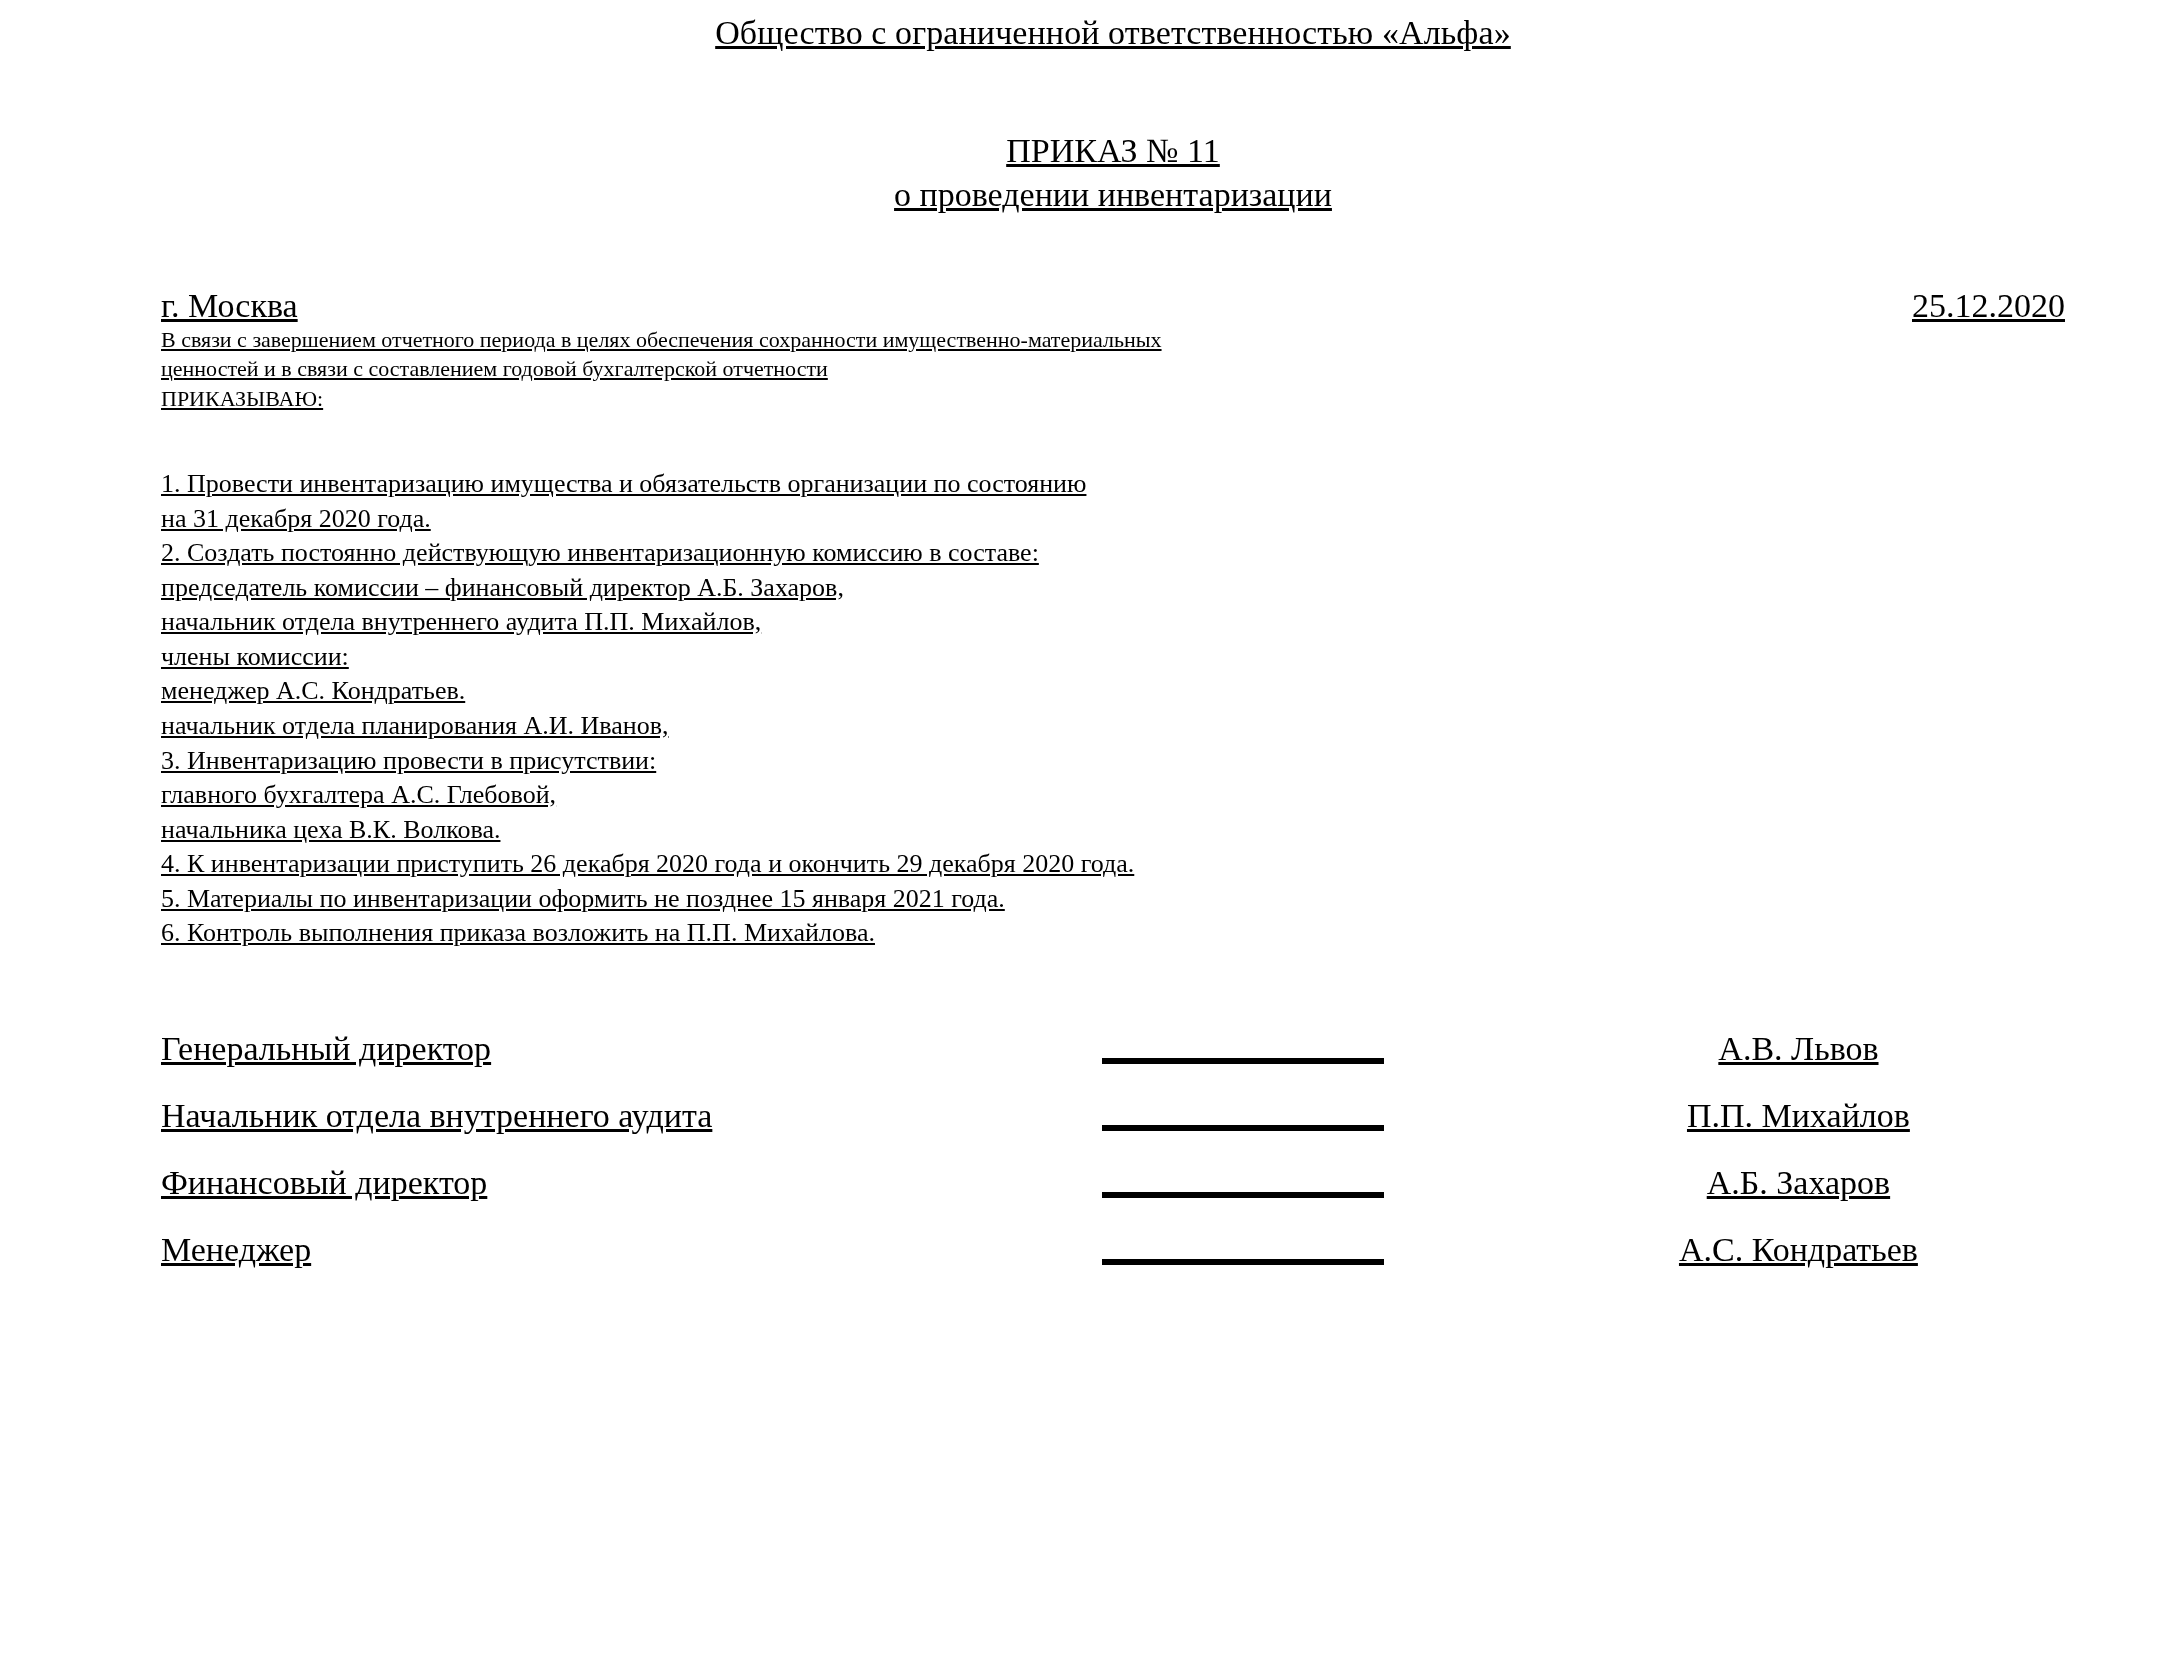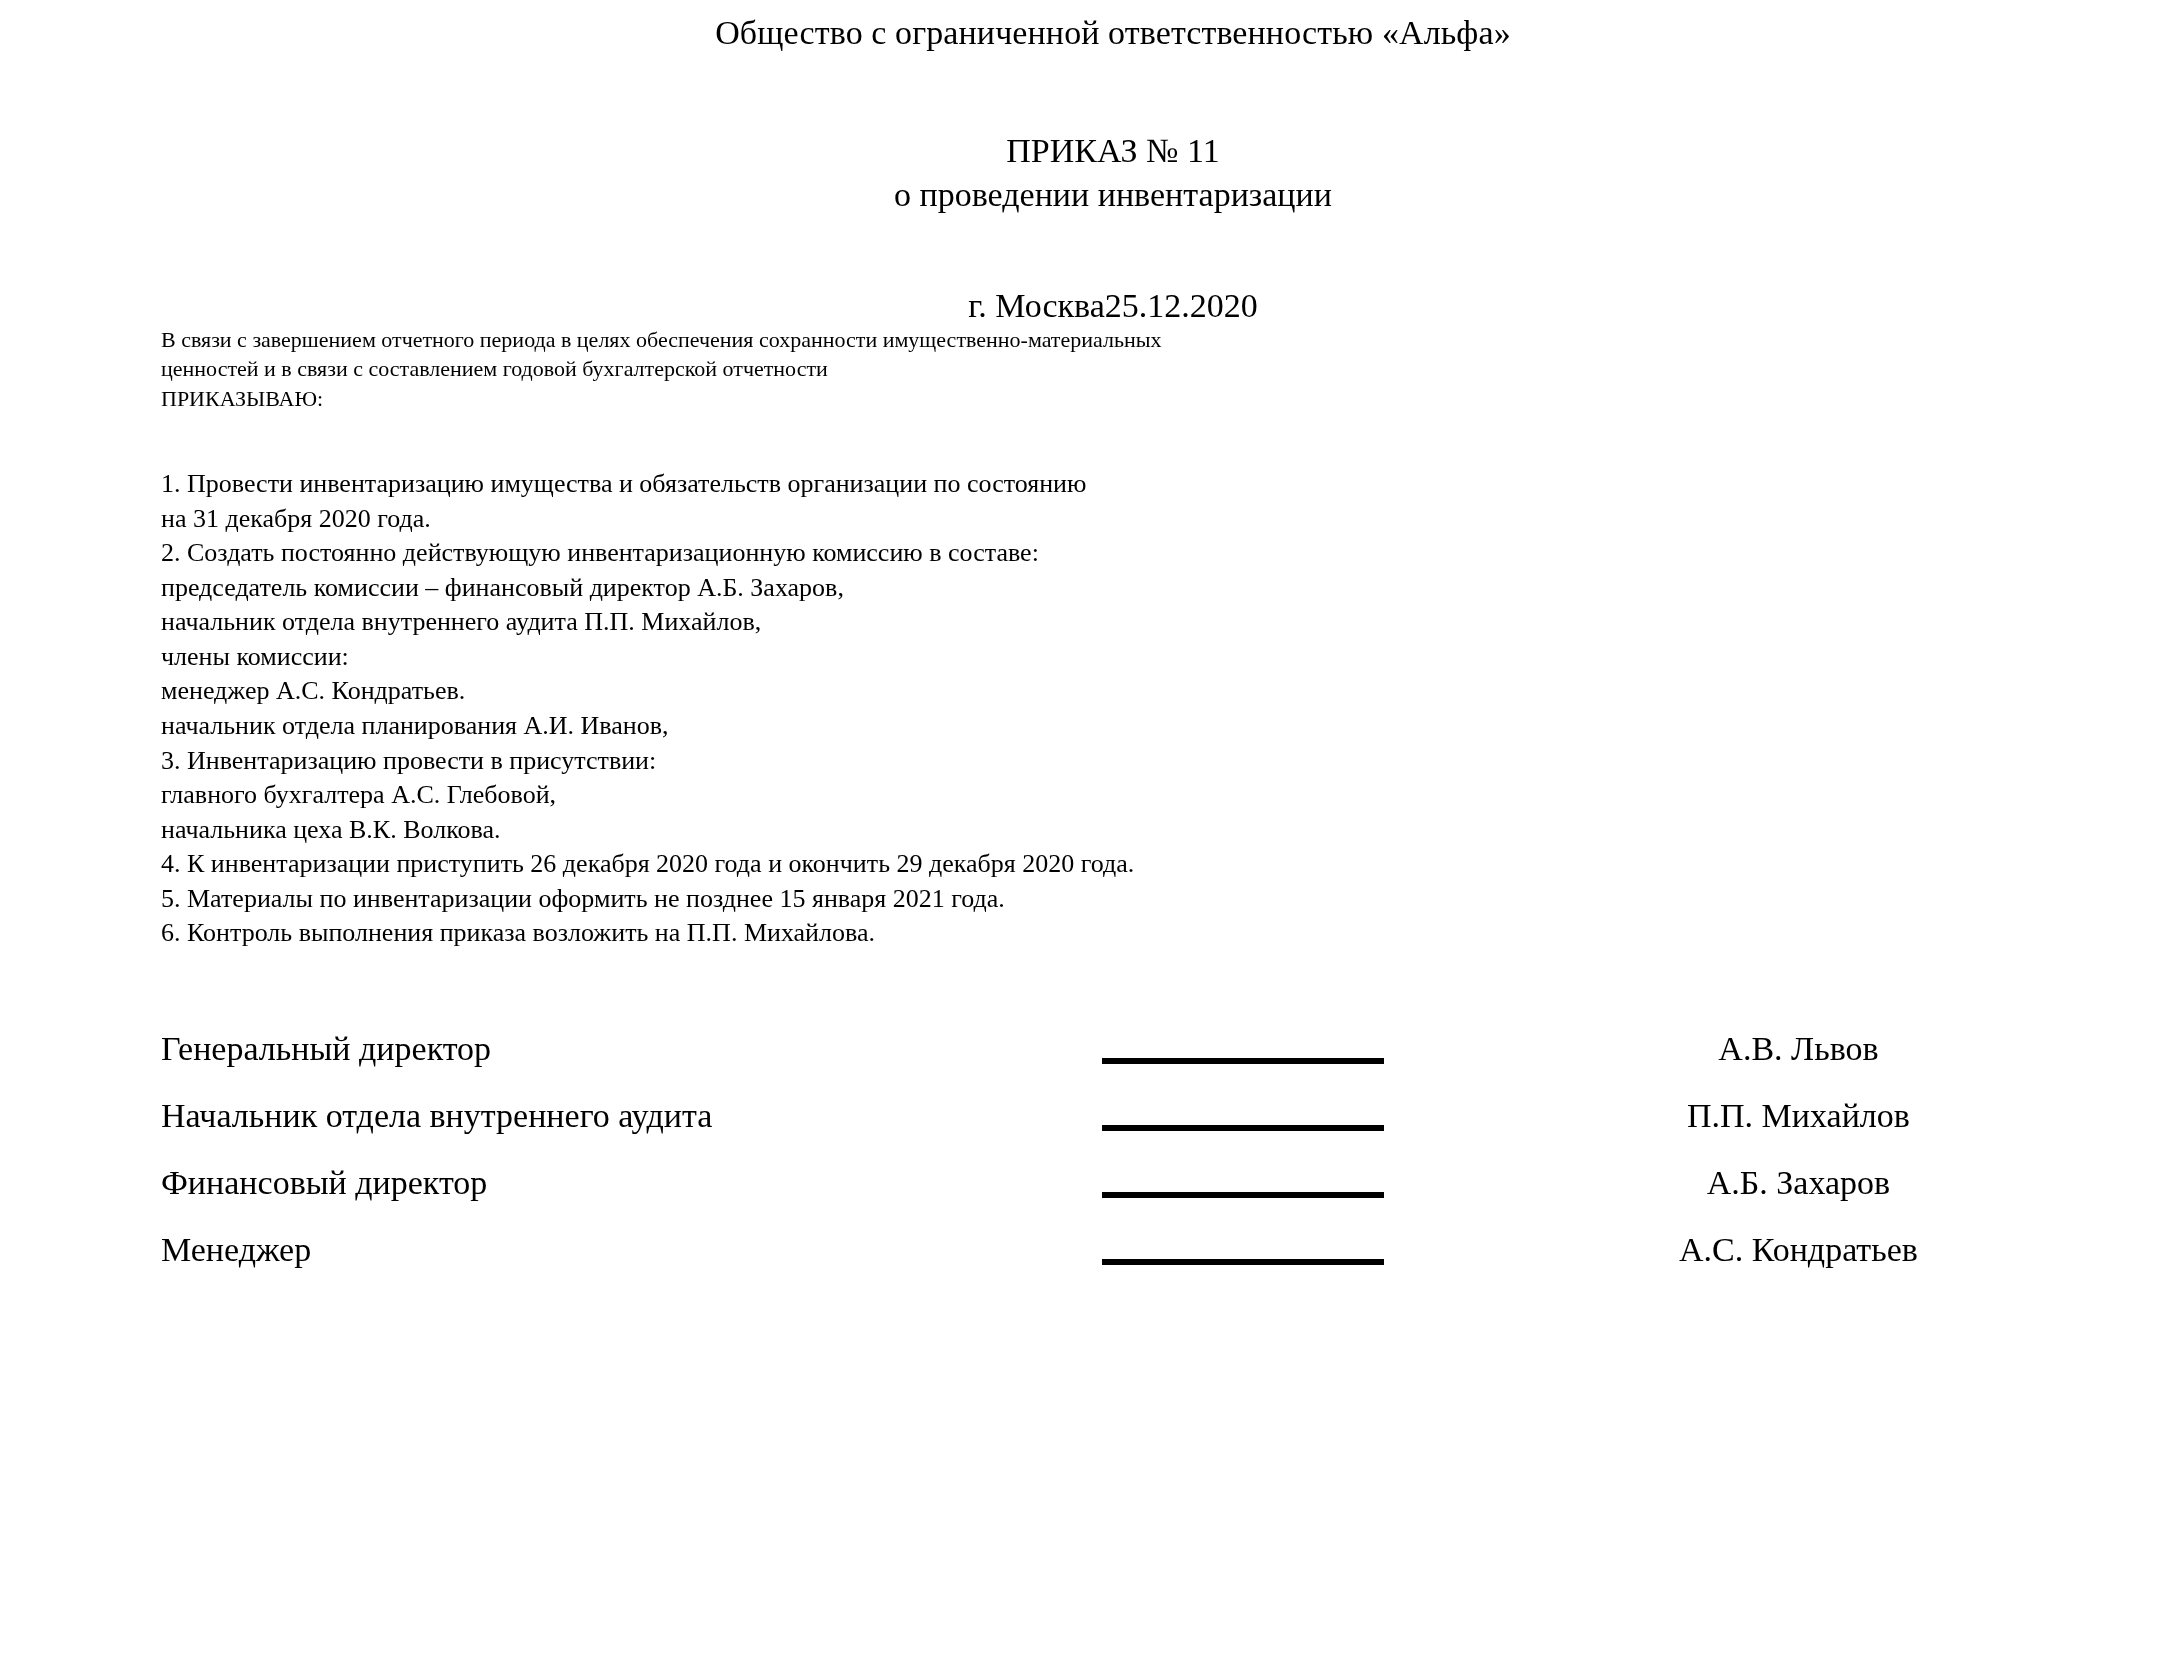--- a/index.html
+++ b/index.html
@@ -15,20 +15,21 @@
     color: #000000;
     overflow: hidden;
     position: relative;
   }
   .page {
     position: relative;
     width: 2178px;
     height: 1494px;
     box-sizing: border-box;
     padding: 0 113px 0 161px;
+    text-decoration: underline;
   }
 
   
   .org-header {
     text-align: center;
     font-size: 34px;
     line-height: 1.2;
     padding-top: 13.4px;
     letter-spacing: 0.1px;
   }
@@ -39,21 +40,21 @@
     margin-top: 75px;
     font-size: 34px;
     line-height: 1.28;
   }
   .doc-title-main { display: block; }
   .doc-title-sub  { display: block; }
 
   
   .place-date {
     display: flex;
-    justify-content: center;
+    justify-content: space-between;
     align-items: baseline;
     margin-top: 71px;
     font-size: 34px;
   }
 
   
   .preamble {
     font-size: 22px;
     line-height: 1.33;
   }

